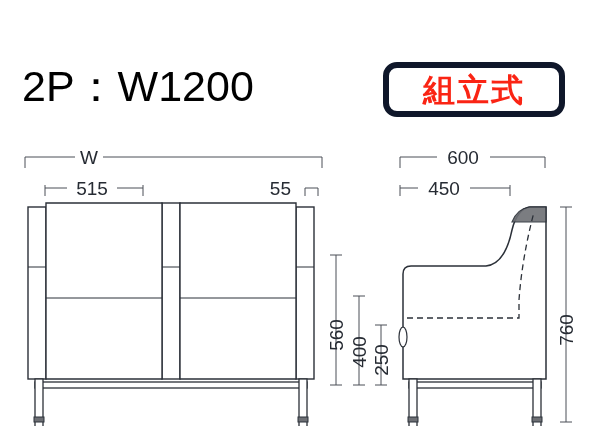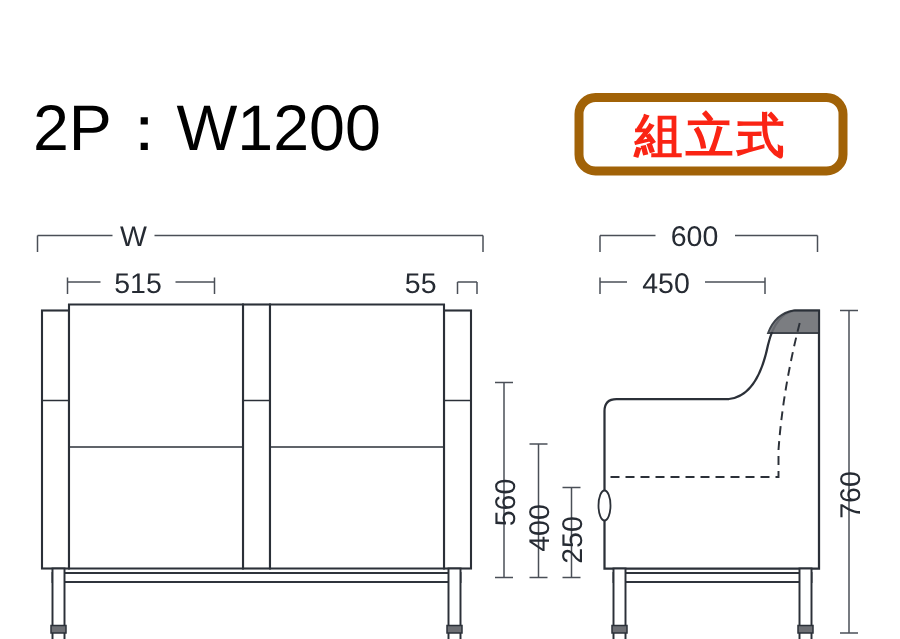--- a/index.html
+++ b/index.html
@@ -39,21 +39,21 @@
     font-family: "Liberation Sans", sans-serif;
   }
 
   
   .badge {
     position: absolute;
     left: 383px;
     top: 62px;
     width: 182px;
     height: 55px;
-    border: 6px solid #a16207;
+    border: 6px solid #0f172a;
     border-radius: 14px;
     box-sizing: border-box;
     background: #ffffff;
     display: flex;
     align-items: center;
     justify-content: center;
   }
   .badge-text {
     font-size: 32px;
     font-weight: 700;

